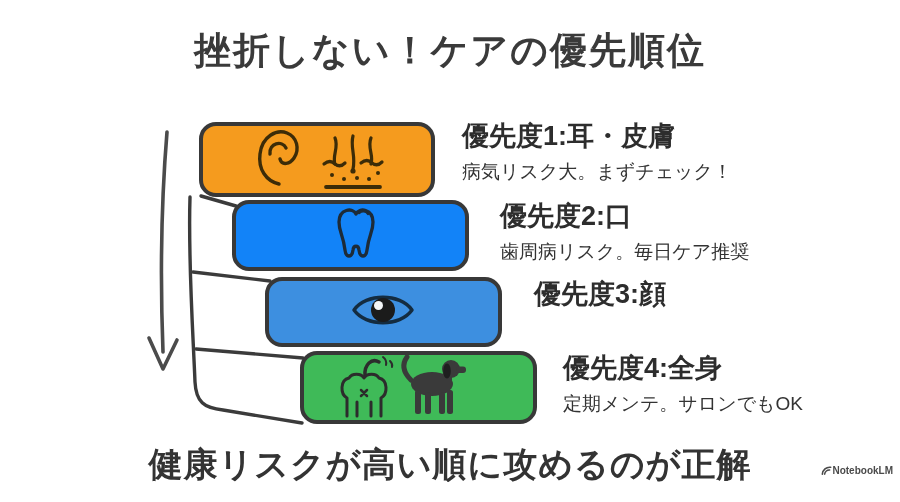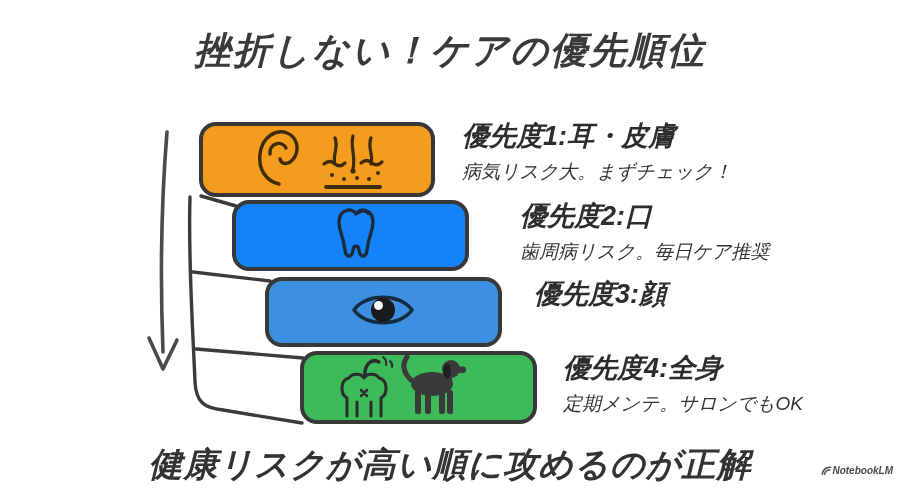--- a/index.html
+++ b/index.html
@@ -5,21 +5,20 @@
   html,body{margin:0;padding:0;}
   body{
     font-family:"Liberation Sans","DejaVu Sans",sans-serif;
     background:#ffffff;
   }
   .canvas{
     position:relative;
     width:900px;height:482px;
     background:#ffffff;
     overflow:hidden;
-    font-style:italic;
   }
   .scene{position:absolute;left:0;top:0;}
   .title{
     position:absolute;left:0;right:0;top:26px;
     text-align:center;
     font-size:37px;font-weight:700;color:#3a3a3a;
     letter-spacing:2px;
   }
   .step-text{position:absolute;white-space:nowrap;}
   .step-heading{
@@ -33,21 +32,21 @@
     text-align:center;
     font-size:34px;font-weight:600;color:#333333;
     letter-spacing:1px;
   }
   .watermark{
     position:absolute;right:7px;bottom:6px;
     display:flex;align-items:center;gap:0;
     font-size:10px;color:#4a4a4a;font-weight:600;
   }
   .pos-t1{left:462px;top:121px;}
-  .pos-t2{left:500px;top:201px;margin-left:20px;}
+  .pos-t2{left:500px;top:201px;}
   .pos-t3{left:534px;top:279px;}
   .pos-t4{left:563px;top:353px;}
 </style>
 </head>
 <body>
 
 <div class="canvas">
 
   <svg class="scene" width="900" height="502" viewBox="0 0 900 502">
 

